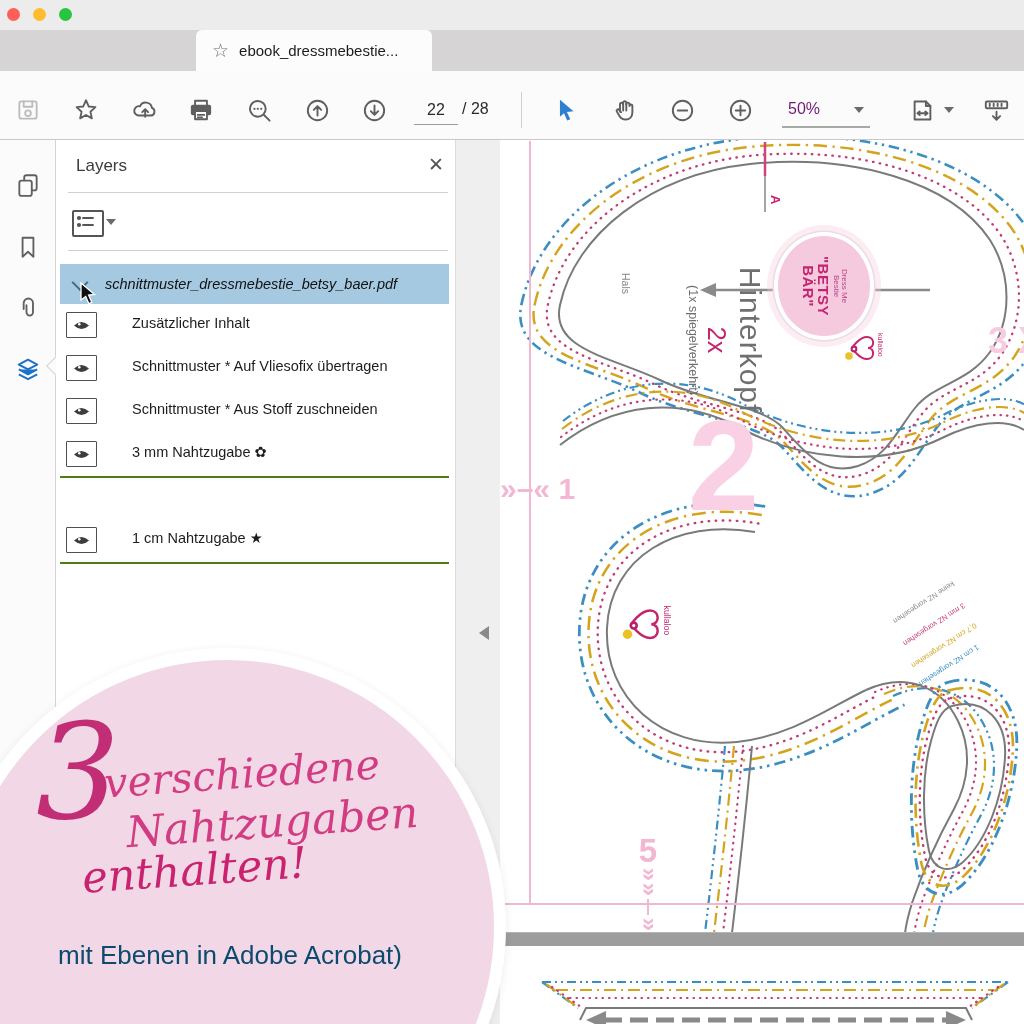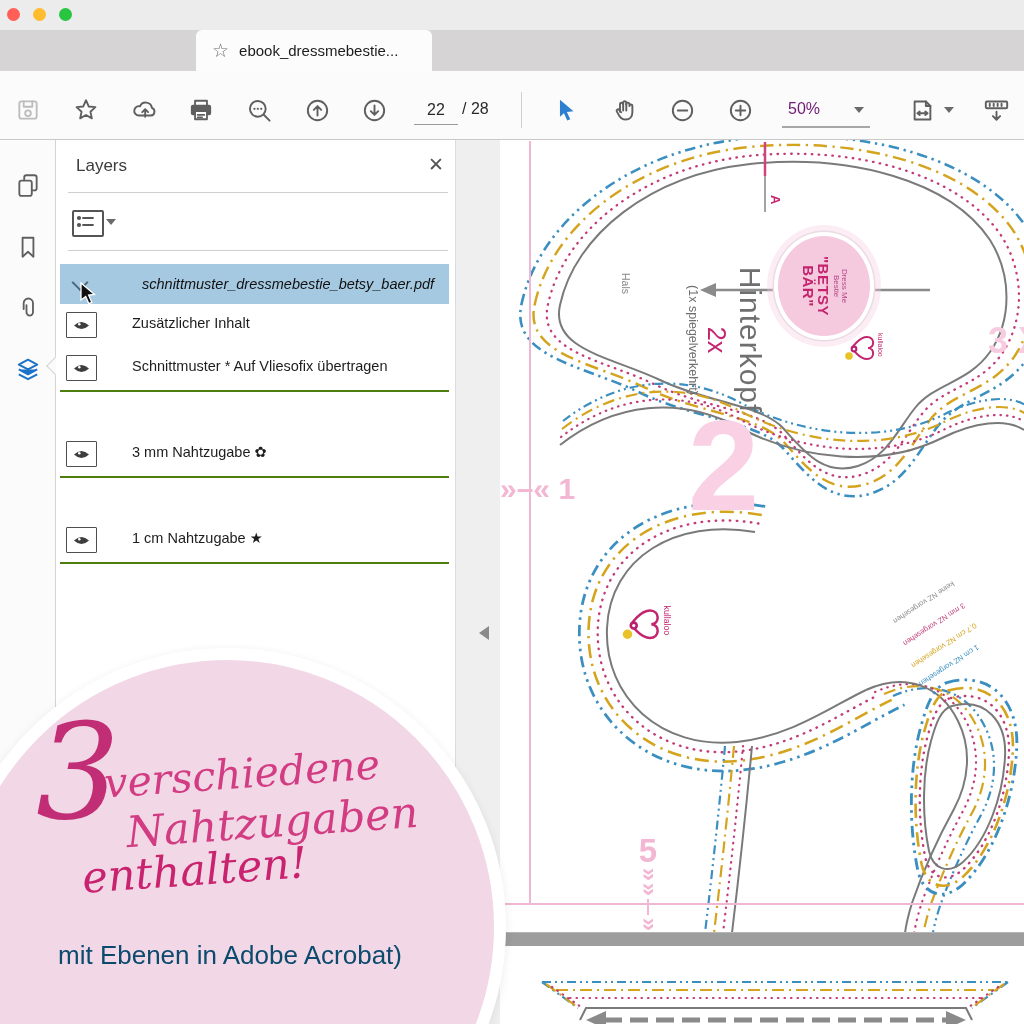--- a/index.html
+++ b/index.html
@@ -33,21 +33,21 @@
   .notch{left:49px;top:359px;width:13px;height:13px;background:#fbfbfb;border-left:1px solid #d4d4d4;border-bottom:1px solid #d4d4d4;transform:rotate(45deg);}
   
   .panel{left:56px;top:140px;width:399px;height:884px;background:#fff;}
   .panel-title{left:76px;top:156px;font-size:17px;color:#3c3c3c;}
   .close-x{left:428px;top:153px;font-size:19px;color:#555;}
   .pdiv{left:68px;width:380px;height:1px;background:#cfcfcf;}
   .optbox{left:72px;top:210px;width:28px;height:23px;border:2px solid #555;border-radius:2px;}
   .optcaret{left:106px;top:219px;}
   .row-root{left:60px;top:264px;width:389px;height:40px;background:#a6c9e2;display:flex;align-items:center;}
   .chev{margin-left:14px;width:10px;height:10px;border-left:2px solid #4c657c;border-bottom:2px solid #4c657c;transform:rotate(-45deg) translate(1px,-1px);}
-  .root-label{margin-left:56px;font-style:italic;font-size:14.5px;color:#111;}
+  .root-label{margin-left:19px;font-style:italic;font-size:14.5px;color:#111;}
   .lrow{position:absolute;left:60px;width:389px;height:43px;border-bottom:2px solid #4d7c0f;background:#fff;}
   .eyebox{position:absolute;left:6px;top:8px;width:29px;height:24px;border:1.5px solid #4f4f4f;border-radius:1px;background:#fff;
           display:flex;align-items:center;justify-content:center;}
   .lrow-label{position:absolute;left:72px;top:11px;font-size:14.5px;color:#1d1d1d;white-space:nowrap;}
   
   .gap{left:455px;top:140px;width:45px;height:884px;background:#f0eff0;border-left:1px solid #dcdcdc;box-sizing:border-box;}
   .collapse{left:479px;top:626px;width:0;height:0;border-top:7px solid transparent;border-bottom:7px solid transparent;border-right:10px solid #8a8a8a;}
   .doc{left:500px;top:140px;width:524px;height:793px;background:#fff;overflow:hidden;}
   .graybar{left:500px;top:932px;width:524px;height:14px;background:#9d9d9d;border-top:1px solid #b5b5b5;}
   .page2{left:500px;top:946px;width:524px;height:78px;background:#fff;overflow:hidden;}
@@ -275,20 +275,29 @@
     <span class="lrow-label">Zusätzlicher Inhalt</span>
   </div>
   <div class="lrow" style="top:347px">
     <span class="eyebox">
         <svg width="17" height="11" viewBox="0 0 17 11">
           <path d="M1 5.5 Q8.5 -1.5 16 5.5 Q8.5 12.5 1 5.5 Z" fill="#3d3d3d"></path>
           <circle cx="6.3" cy="4.2" r="1.3" fill="#fff"></circle>
         </svg>
       </span>
     <span class="lrow-label">Schnittmuster * Auf Vliesofix übertragen</span>
+  </div>
+  <div class="lrow" style="top:390px">
+    <span class="eyebox">
+        <svg width="17" height="11" viewBox="0 0 17 11">
+          <path d="M1 5.5 Q8.5 -1.5 16 5.5 Q8.5 12.5 1 5.5 Z" fill="#3d3d3d"></path>
+          <circle cx="6.3" cy="4.2" r="1.3" fill="#fff"></circle>
+        </svg>
+      </span>
+    <span class="lrow-label">Schnittmuster * Aus Stoff zuschneiden</span>
   </div>
   <div class="lrow" style="top:433px">
     <span class="eyebox">
         <svg width="17" height="11" viewBox="0 0 17 11">
           <path d="M1 5.5 Q8.5 -1.5 16 5.5 Q8.5 12.5 1 5.5 Z" fill="#3d3d3d"></path>
           <circle cx="6.3" cy="4.2" r="1.3" fill="#fff"></circle>
         </svg>
       </span>
     <span class="lrow-label">3 mm Nahtzugabe ✿</span>
   </div>

